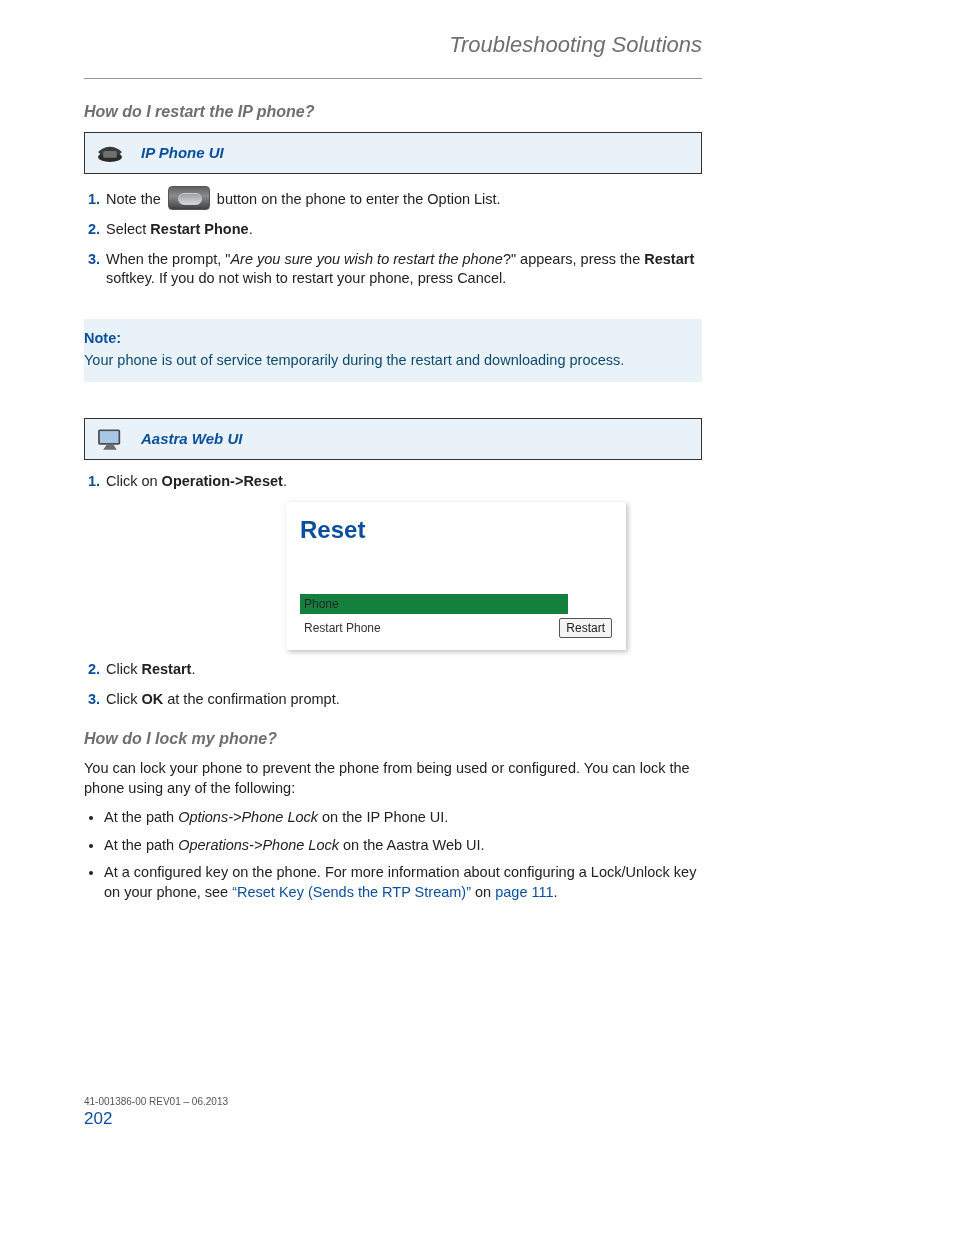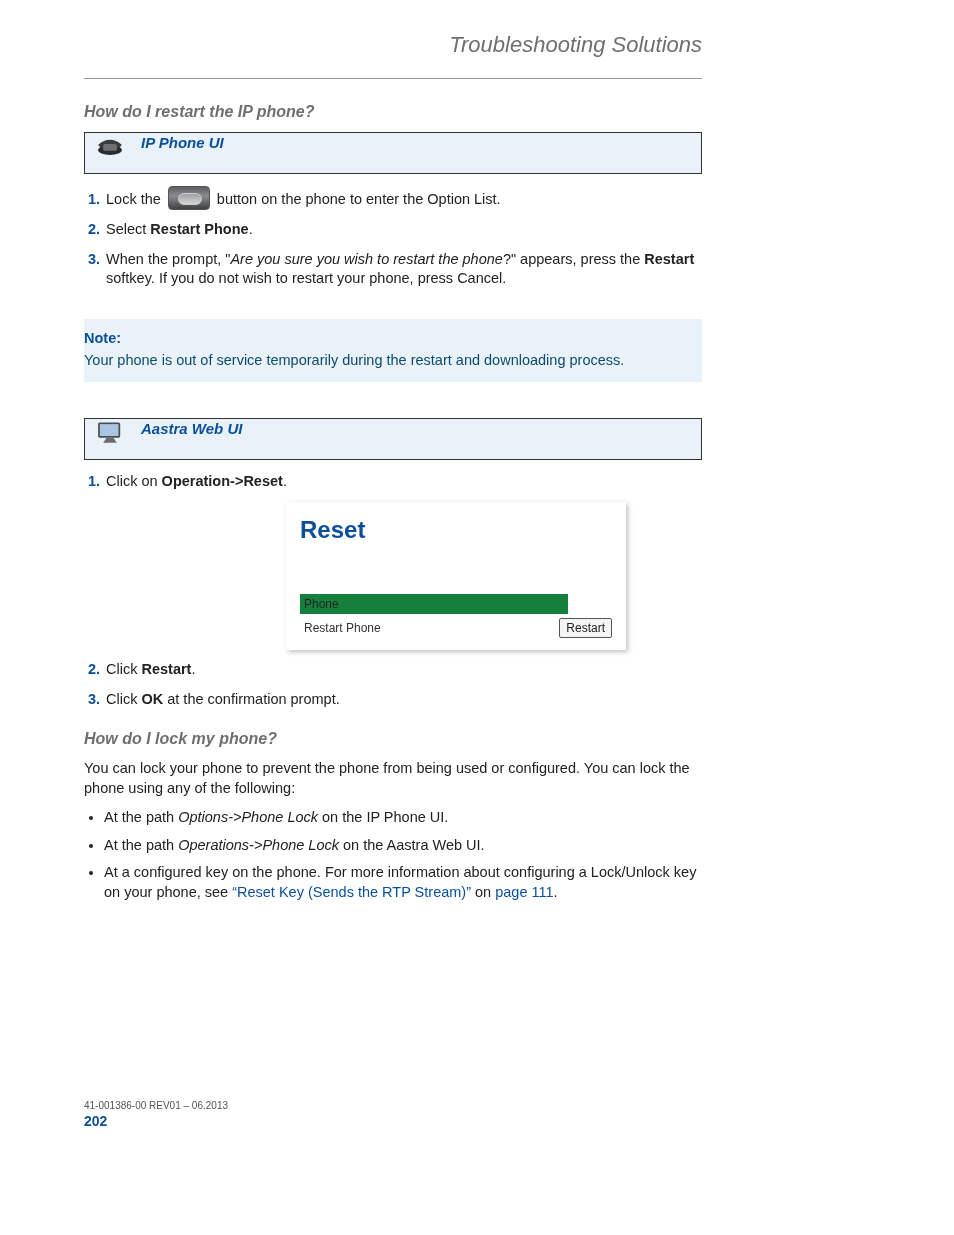--- a/index.html
+++ b/index.html
@@ -38,21 +38,21 @@
     font-style: italic;
     font-weight: 700;
     color: #6d6f71;
     font-size: 16px;
     margin: 0 0 10px 0;
   }
   .ui-bar {
     border: 1px solid #333;
     background: #eaf2f9;
     display: flex;
-    align-items: flex-start;
+    align-items: center;
     height: 40px;
     padding-left: 8px;
     margin-bottom: 12px;
   }
   .ui-bar .icon { width: 34px; height: 26px; display: inline-block; margin-right: 14px; }
   .ui-bar .label { color: #0b4f9c; font-style: italic; font-weight: 700; font-size: 15px; }
   ol.steps { margin: 0 0 18px 0; padding-left: 20px; }
   ol.steps > li { margin: 0 0 10px 0; padding-left: 2px; }
   ol.steps > li::marker { color: #0b4f9c; font-weight: 700; }
   .inline-btn {
@@ -107,21 +107,21 @@
     bottom: 104px;
     left: 84px;
     right: 84px;
     display: flex;
     justify-content: space-between;
     align-items: baseline;
     font-size: 10px;
     color: #555;
     flex-direction: column;
   }
-  .footer .pagenum { color: #0b4f9c; font-weight: 700; font-size: 14px; text-align: center; }
+  .footer .pagenum { color: #0b4f9c; font-weight: 400; font-size: 17px; text-align: center; }
   svg { display: block; }
 </style>
 </head>
 <body>
 
 <div class="page">
   <div class="header-title">Troubleshooting Solutions</div>
   <hr class="hr">
 
   <div class="q-heading">How do I restart the IP phone?</div>
@@ -132,21 +132,21 @@
         <ellipse cx="20" cy="20" rx="14" ry="6" fill="#2b2b2b"></ellipse>
         <path d="M6 14 Q20 2 34 14 L30 18 Q20 10 10 18 Z" fill="#3b3b3b"></path>
         <rect x="12" y="13" width="16" height="8" rx="2" fill="#6f7072"></rect>
       </svg>
     </span>
     <span class="label">IP Phone UI</span>
   </div>
 
   <ol class="steps">
     <li>
-      <span>Lock the </span><span class="inline-btn"></span><span> button on the phone to enter the Option List.</span>
+      <span>Note the </span><span class="inline-btn"></span><span> button on the phone to enter the Option List.</span>
     </li>
     <li>
       <span>Select </span><b>Restart Phone</b><span>.</span>
     </li>
     <li>
       <span>When the prompt, "</span><span class="italic">Are you sure you wish to restart the phone</span><span>?" appears, press the </span><b>Restart</b><span> softkey. If you do not wish to restart your phone, press Cancel.</span>
     </li>
   </ol>
 
   <div class="note-box">

